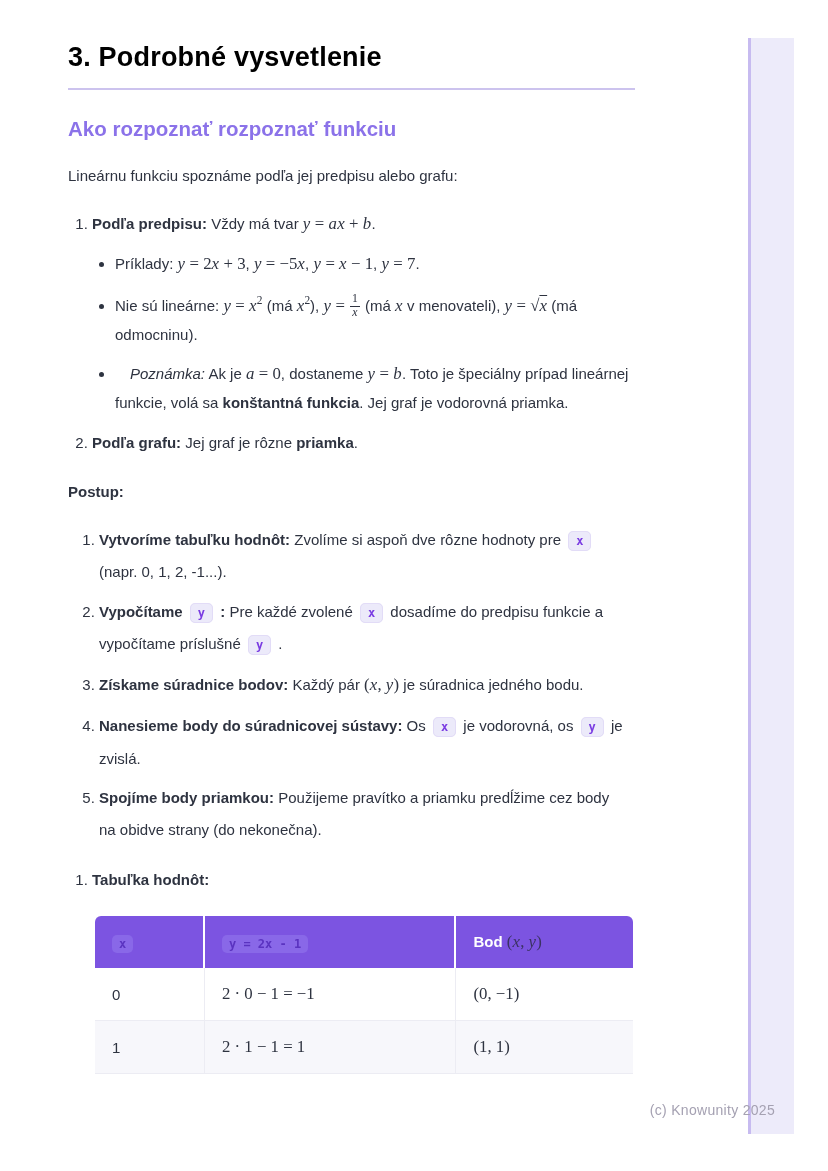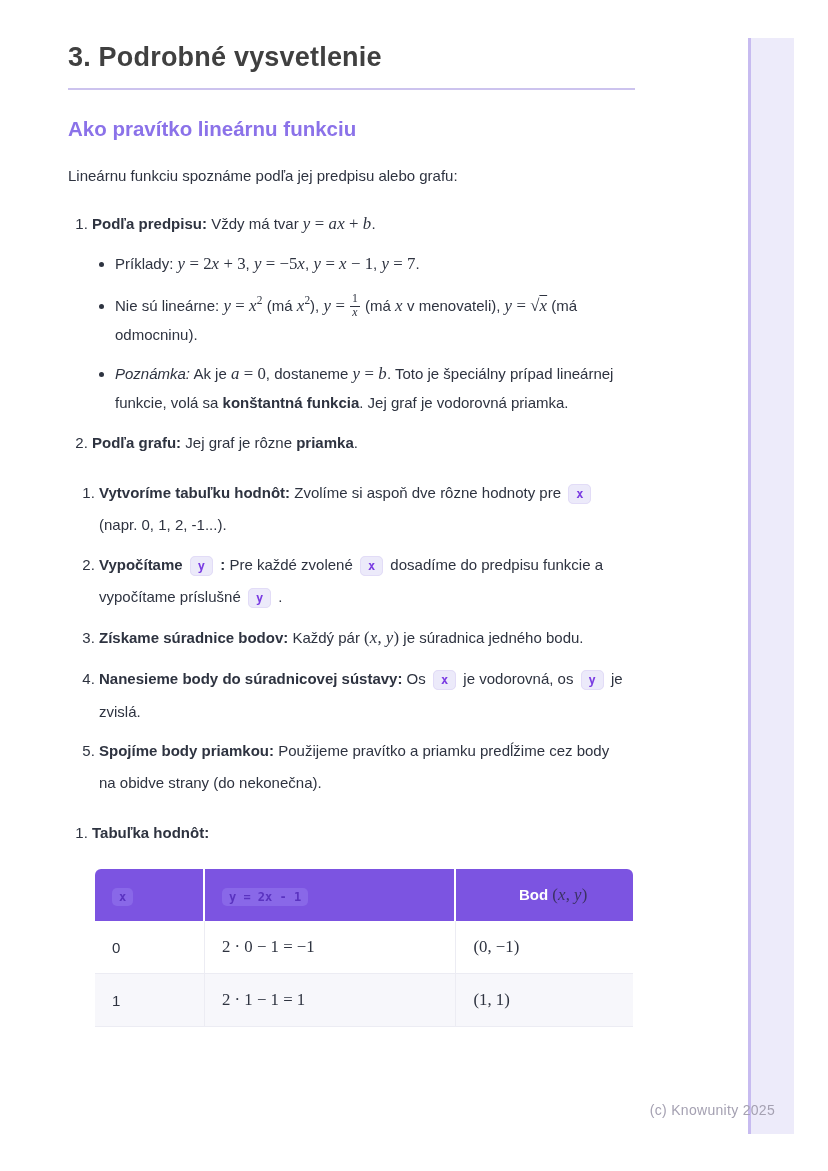--- a/index.html
+++ b/index.html
@@ -5,54 +5,54 @@
   html,body{margin:0;padding:0;}
   body{
     width:828px;height:1171px;position:relative;overflow:hidden;
     background:#ffffff;color:#2e3340;
     font-family:"Liberation Sans","DejaVu Sans",sans-serif;
     font-size:15px;
   }
   .content{position:absolute;left:68px;top:0;width:567px;}
   h1{
     margin:42px 0 0 0;font-size:27px;line-height:1.15;font-weight:800;
-    color:#404040;letter-spacing:.2px;
+    color:#000000;letter-spacing:.2px;
   }
   hr.title-rule{border:none;border-top:2.5px solid #ccc3ee;margin:15px 0 0 0;}
   h2{margin:27px 0 0 0;font-size:20.5px;font-weight:700;color:#8b72e9;}
   p{margin:23px 0 0 0;line-height:1.6;}
   ol.doc-list{margin:20px 0 0 0;padding:0 0 0 24px;line-height:1.85;}
   ol.doc-list>li{margin:0 0 13px 0;}
   ol.steps{line-height:2.15;}
   ol.steps>li{margin:7px;}
   ul.sub-list{list-style:disc;margin:10px 0 4px 0;padding:0 0 0 23px;line-height:1.8;}
   ul.sub-list>li{margin:0 0 11px 0;}
   .bold{font-weight:700;}
-  .italic{font-style:italic;}
+  .italic{font-style:italic;margin-left:15px;}
   .math{font-family:Liberation Serif, serif;font-size:1.12em;}
   .math i{font-style:italic;letter-spacing:.3px;}
   .math sup{font-size:.68em;position:relative;top:-.05em;}
   .frac{display:inline-block;vertical-align:-.4em;text-align:center;font-size:.7em;line-height:1.1;margin:0 1px;}
   .frac .num{display:block;border-bottom:1px solid currentColor;padding:0 2px;}
   .frac .den{display:block;padding:0 2px;}
   .sqrt-bar{text-decoration:overline;}
   .code{
     font-family:"DejaVu Sans Mono","Liberation Mono",monospace;
     font-size:12px;font-weight:700;color:#7a3ce2;background:#eceafa;
     border:1px solid #e2dcf7;border-radius:5px;padding:2px 7px;margin:0 3px;
     white-space:nowrap;
   }
   .table-wrap{margin:22px 0 0 27px;width:538px;}
   table{border-collapse:separate;border-spacing:0;width:100%;table-layout:fixed;}
   th{
     background:#7c54e1;height:52px;text-align:left;padding:0 0 0 17px;
     color:#ffffff;font-size:15px;font-weight:700;
     border-right:2px solid #ffffff;vertical-align:middle;
   }
-  th:last-child{border-right:none;text-align:center;}
+  th:last-child{border-right:none;}
   th.c1{width:19%;border-top-left-radius:6px;}
   th.c2{width:48%;}
   th.c3{width:33%;border-top-right-radius:6px;}
   th .code{background:#8968e8;color:#5a33c0;border:none;margin:0;}
   th .math{color:#3b3263;font-weight:400;}
   td{
     height:52px;padding:0 0 0 17px;vertical-align:middle;font-size:15px;
     border-bottom:1px solid #ececf3;border-right:1px solid #ececf3;
     background:#ffffff;color:#2e3340;
   }
@@ -68,35 +68,36 @@
   }
 </style>
 </head>
 <body>
 
 <div class="content">
 
   <h1>3. Podrobné vysvetlenie</h1>
   <hr class="title-rule">
 
-  <h2>Ako pravítko lineárnu funkciu</h2>
+  <h2>Ako rozpoznať rozpoznať funkciu</h2>
   <p><span>Lineárnu funkciu spoznáme podľa jej predpisu alebo grafu:</span></p>
 
   <ol class="doc-list">
     <li>
       <span><span class="bold">Podľa predpisu:</span><span> Vždy má tvar </span><span class="math"><i>y</i> = <i>a</i><i>x</i> + <i>b</i></span><span>.</span></span>
       <ul class="sub-list">
         <li><span>Príklady: </span><span class="math"><i>y</i> = 2<i>x</i> + 3</span><span>, </span><span class="math"><i>y</i> = −5<i>x</i></span><span>, </span><span class="math"><i>y</i> = <i>x</i> − 1</span><span>, </span><span class="math"><i>y</i> = 7</span><span>.</span></li>
         <li><span>Nie sú lineárne: </span><span class="math"><i>y</i> = <i>x</i><sup>2</sup></span><span> (má </span><span class="math"><i>x</i><sup>2</sup></span><span>), </span><span class="math"><i>y</i> = <span class="frac"><span class="num">1</span><span class="den"><i>x</i></span></span></span><span> (má </span><span class="math"><i>x</i></span><span> v menovateli), </span><span class="math"><i>y</i> = √<span class="sqrt-bar"><i>x</i></span></span><span> (má odmocninu).</span></li>
         <li><span class="italic">Poznámka:</span><span> Ak je </span><span class="math"><i>a</i> = 0</span><span>, dostaneme </span><span class="math"><i>y</i> = <i>b</i></span><span>. Toto je špeciálny prípad lineárnej funkcie, volá sa </span><span class="bold">konštantná funkcia</span><span>. Jej graf je vodorovná priamka.</span></li>
       </ul>
     </li>
     <li><span class="bold">Podľa grafu:</span><span> Jej graf je rôzne </span><span class="bold">priamka</span><span>.</span></li>
   </ol>
 
+  <p><span class="bold">Postup:</span></p>
 
   <ol class="doc-list steps">
     <li><span class="bold">Vytvoríme tabuľku hodnôt:</span><span> Zvolíme si aspoň dve rôzne hodnoty pre </span><span class="code">x</span><span> (napr. 0, 1, 2, -1...).</span></li>
     <li><span class="bold">Vypočítame </span><span class="code">y</span><span class="bold"> :</span><span> Pre každé zvolené </span><span class="code">x</span><span> dosadíme do predpisu funkcie a vypočítame príslušné </span><span class="code">y</span><span> .</span></li>
     <li><span class="bold">Získame súradnice bodov:</span><span> Každý pár </span><span class="math">(<i>x</i>, <i>y</i>)</span><span> je súradnica jedného bodu.</span></li>
     <li><span class="bold">Nanesieme body do súradnicovej sústavy:</span><span> Os </span><span class="code">x</span><span> je vodorovná, os </span><span class="code">y</span><span> je zvislá.</span></li>
     <li><span class="bold">Spojíme body priamkou:</span><span> Použijeme pravítko a priamku predĺžime cez body na obidve strany (do nekonečna).</span></li>
   </ol>
 
 

